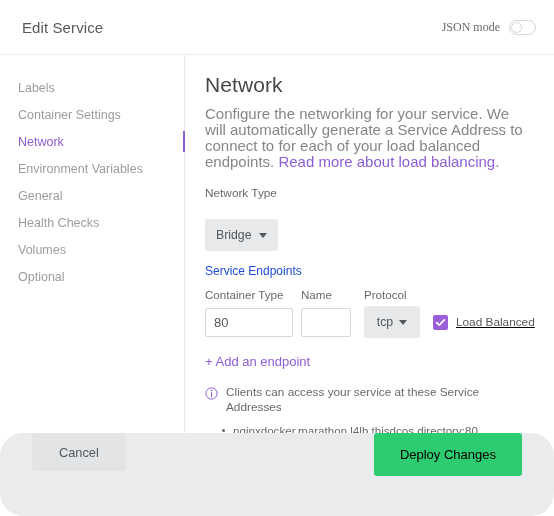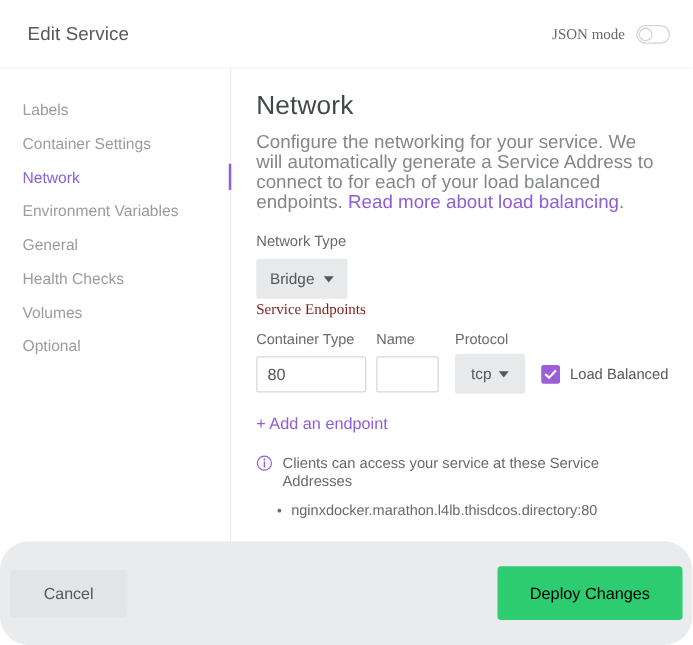--- a/index.html
+++ b/index.html
@@ -140,21 +140,21 @@
   }
   .link {
     color: #8e5ed4;
     text-decoration: none;
     cursor: pointer;
   }
 
   .field-label {
     font-size: 11.8px;
     color: #67696b;
-    margin-bottom: 7px;
+    margin-bottom: 19px;
   }
 
   .dropdown {
     display: inline-flex;
     align-items: center;
     gap: 7px;
     height: 28px;
     padding: 16px 11px;
     background: #e7e9ea;
     border-radius: 2px;
@@ -166,23 +166,22 @@
   .caret {
     width: 0;
     height: 0;
     border-left: 4px solid transparent;
     border-right: 4px solid transparent;
     border-top: 5px solid #54585b;
   }
 
   .sub-title {
     font-size: 12px;
-    color: #7f1d1d;
-    margin: 1px 0 10px 0;
-    font-family: Liberation Serif, serif;
+    color: #1d4ed8;
+    margin: 13px 0 10px 0;
   }
 
   .endpoint-headers {
     display: flex;
     align-items: flex-end;
     margin-bottom: 5px;
   }
   .col-port   { width: 88px; flex: 0 0 88px; }
   .col-name   { width: 50px; flex: 0 0 50px; margin-left: 8px; }
   .col-proto  { width: 56px; flex: 0 0 56px; margin-left: 13px; }
@@ -213,20 +212,21 @@
     width: 100%;
     justify-content: center;
     gap: 6px;
   }
 
   .lb-wrap {
     display: flex;
     align-items: center;
     margin-left: 13px;
     gap: 8px;
+    text-decoration: underline;
   }
   .checkbox {
     width: 15px;
     height: 15px;
     border-radius: 2px;
     background: #9a5fd8;
     position: relative;
     cursor: pointer;
     flex: 0 0 15px;
   }
@@ -278,23 +278,22 @@
     border-radius: 50%;
     background: #67696b;
   }
 
   
   .modal-footer {
     flex: 0 0 83px;
     height: 83px;
     background: #eaebec;
     display: flex;
-    align-items: center;
     justify-content: space-between;
-    padding: 0 8px;
+    padding: 0 32px;
     box-sizing: border-box;
     border-radius: 23px;
   }
   .btn {
     border: none;
     border-radius: 3px;
     font-family: "Liberation Sans", sans-serif;
     font-size: 12.8px;
     cursor: pointer;
     box-sizing: border-box;

